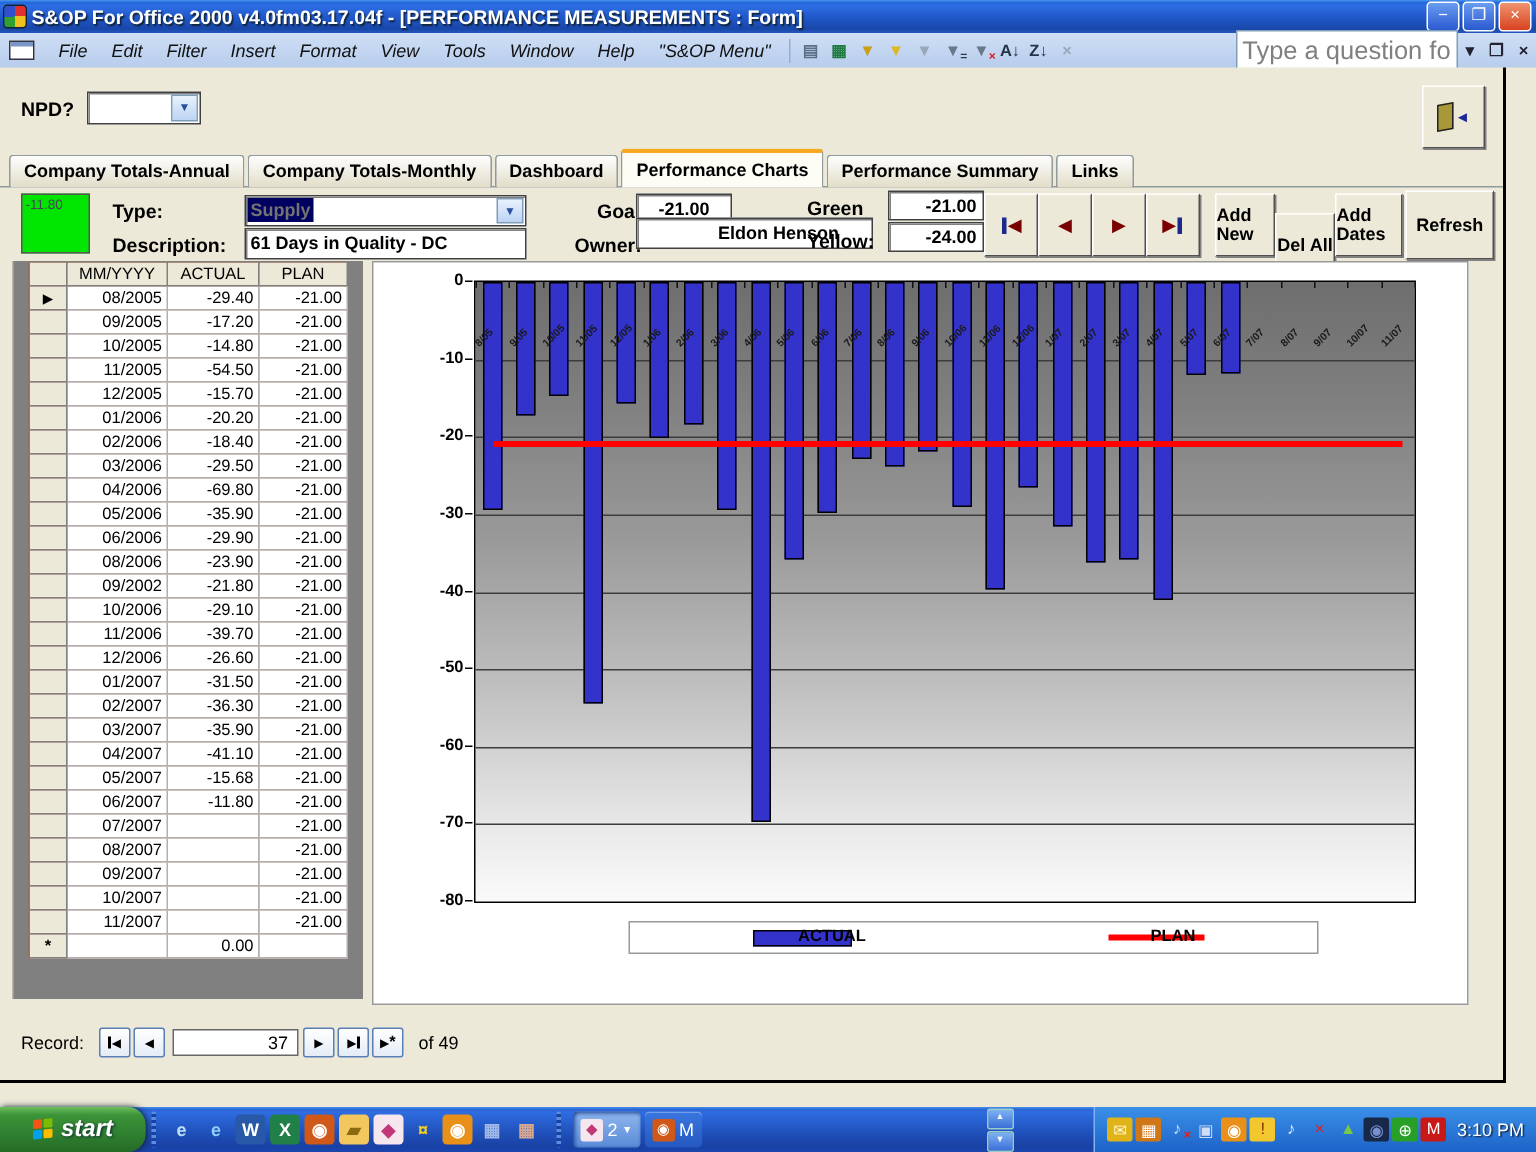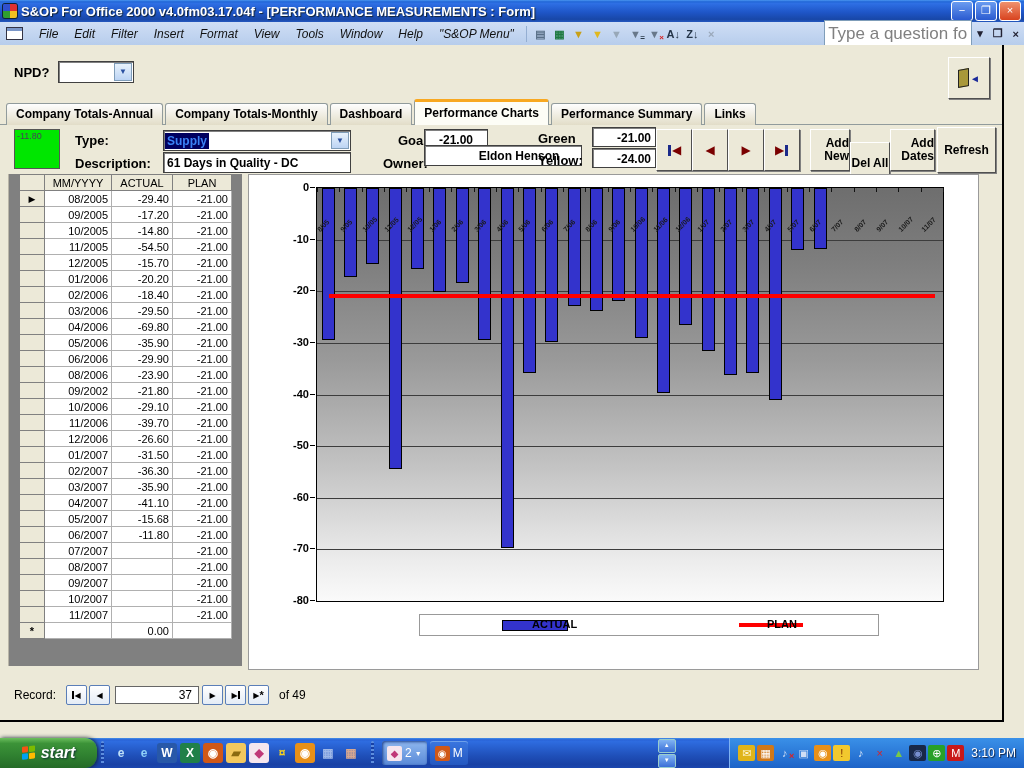--- a/index.html
+++ b/index.html
@@ -31,21 +31,21 @@
   .combo-arrow{position:absolute;right:1px;top:1px;bottom:1px;width:16px;background:linear-gradient(180deg,#e8f2fc,#bcd4f4);border:1px solid #7F9DB9;color:#2a50a0;font-size:8px;text-align:center;line-height:15px;}
   
   #tabstrip{left:6px;top:57px;height:23px;display:flex;gap:2px;align-items:flex-end;}
   .tab{height:21px;line-height:21px;padding:0 9px;font-size:12px;font-weight:bold;background:linear-gradient(180deg,#fefefe,#e2ddc8);border:1px solid #919b9c;border-bottom:none;border-radius:3px 3px 0 0;color:#000;}
   .tab.active{background:#fdfdf6;height:23px;line-height:22px;border-top:3px solid #f8a820;position:relative;z-index:2;}
   #tabline{left:0;top:79px;width:1002px;height:1px;background:#919b9c;}
   
   .navbtn{display:flex;align-items:center;justify-content:center;font-size:12px;color:#7a0000;}
   .navbar-glyph{color:#7a0000;}
   .bluebar{display:inline-block;width:3px;height:11px;background:#1b2a8a;margin:0 1px;}
-  .actbtn{font-weight:bold;font-size:12px;text-align:right;display:flex;align-items:center;justify-content:center;line-height:13px;}
+  .actbtn{font-weight:bold;font-size:12px;text-align:left;display:flex;align-items:center;justify-content:center;line-height:13px;}
   
   #table-wrap{left:8px;top:129px;width:233px;height:492px;background:#808080;border-left:1px solid #b9b5a8;}
   table.ds{border-collapse:collapse;margin-left:10px;font-size:11px;background:#c2410c;}
   table.ds th{background:#ECE9D8;font-weight:normal;border:1px solid #808080;height:15px;padding:0 2px;text-align:center;}
   table.ds td{border:1px solid #b0b0b0;height:15px;padding:0 3px;text-align:right;background:#fff;white-space:nowrap;}
   table.ds td.sel{background:#ECE9D8;border:1px solid #808080;text-align:center;padding:0;}
   
   #chart-box{left:248px;top:129px;width:729px;height:494px;background:#fff;border:1px solid #9a9a9a;}
   #chart-plot{position:absolute;left:67px;top:12px;width:626px;height:413px;border:1px solid #000;background:linear-gradient(180deg,#6e6e6e 0%,#7e7e7e 18%,#9a9a9a 42%,#c4c4c4 68%,#ececec 90%,#fafafa 100%);}
   .gridline{position:absolute;left:0;width:100%;height:1px;background:#3c3c3c;}
@@ -159,21 +159,21 @@
         <span class="tab active">Performance Charts</span>
         <span class="tab">Performance Summary</span>
         <span class="tab">Links</span>
       </div>
 
     <div class="abs" id="indicator">
       <span>-11.80</span>
     </div>
     <span class="abs blabel" style="left:75px;top:88px;">Type:</span>
     <span class="abs sunken" style="left:163px;top:85px;width:186px;height:19px;">
-      <span class="valtext" style="background:#000060;color:#3b82f6;padding:1px 2px;margin-left:1px;">Supply</span>
+      <span class="valtext" style="background:#000060;color:#737373;padding:1px 2px;margin-left:1px;">Supply</span>
       <span class="combo-arrow">▼</span>
     </span>
     <span class="abs blabel" style="left:75px;top:111px;">Description:</span>
     <span class="abs sunken" style="left:163px;top:107px;width:186px;height:19px;">
       <span class="valtext" style="padding-left:3px;display:inline-block;padding-top:2px;">61 Days in Quality - DC</span>
     </span>
     <span class="abs blabel" style="left:398px;top:88px;">Goal:</span>
     <span class="abs sunken" style="left:424px;top:84px;width:62px;height:18px;text-align:center;">
       <span class="valtext">-21.00</span>
     </span>

